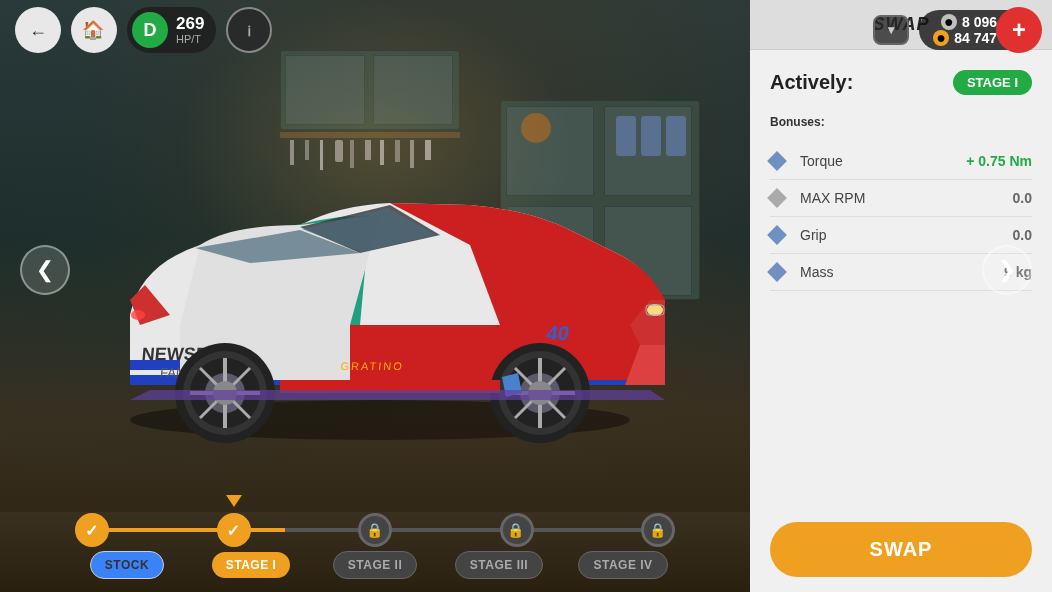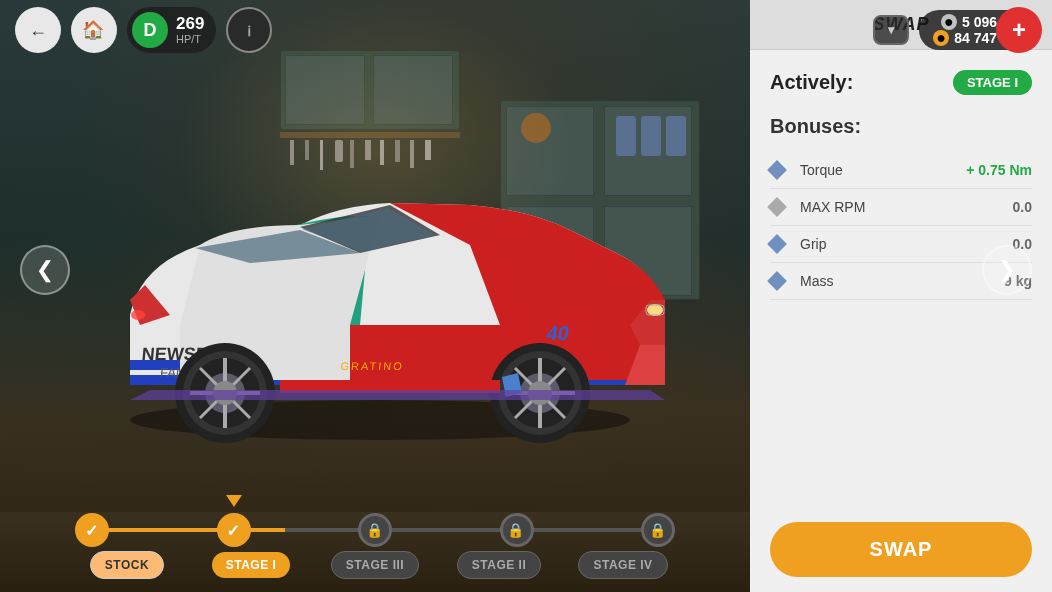--- a/index.html
+++ b/index.html
@@ -324,21 +324,21 @@
       color: white;
     }
 
     .stage-btn-inactive {
       background: #444;
       color: #aaa;
       border: 1px solid #666;
     }
 
     .stage-btn-stock {
-      background: #fdba74;
+      background: #3b82f6;
       color: #333;
       border: 1px solid #ccc;
     }
 
     
     .right-panel {
       position: absolute;
       right: 0;
       top: 0;
       width: 302px;
@@ -384,21 +384,21 @@
     .stage-badge {
       background: #22aa44;
       color: white;
       padding: 5px 14px;
       border-radius: 20px;
       font-size: 13px;
       font-weight: bold;
     }
 
     .bonuses-label {
-      font-size: 20px;
+      font-size: 12px;
       font-weight: bold;
       color: #333;
       margin-bottom: 14px;
     }
 
     .bonus-row {
       display: flex;
       align-items: center;
       padding: 10px 0;
       border-bottom: 1px solid #ddd;
@@ -632,24 +632,24 @@
   </div>
 
   <div class="stage-labels">
     <div class="stage-label">
       <button class="stage-btn stage-btn-stock">STOCK</button>
     </div>
     <div class="stage-label">
       <button class="stage-btn stage-btn-active">STAGE I</button>
     </div>
     <div class="stage-label">
+      <button class="stage-btn stage-btn-inactive">STAGE II</button>
+    </div>
+    <div class="stage-label">
       <button class="stage-btn stage-btn-inactive">STAGE III</button>
-    </div>
-    <div class="stage-label">
-      <button class="stage-btn stage-btn-inactive">STAGE II</button>
     </div>
     <div class="stage-label">
       <button class="stage-btn stage-btn-inactive">STAGE IV</button>
     </div>
   </div>
 </div>
 
 <div class="top-bar">
   <div class="top-bar-left">
     <button class="btn-circle btn-back">
@@ -668,21 +668,21 @@
     <button class="btn-circle btn-info">
       <span>ℹ</span>
     </button>
   </div>
 
   <div class="top-bar-right">
     <button class="dropdown-arrow">▼</button>
     <div class="currency-box">
       <div class="currency-row">
         <span class="coin-icon coin-silver">●</span>
-        <span class="currency-amount">5 096</span>
+        <span class="currency-amount">8 096</span>
       </div>
       <div class="currency-row">
         <span class="coin-icon coin-gold">●</span>
         <span class="currency-amount">84 747</span>
       </div>
       <button class="btn-add">+</button>
     </div>
   </div>
 </div>
 

